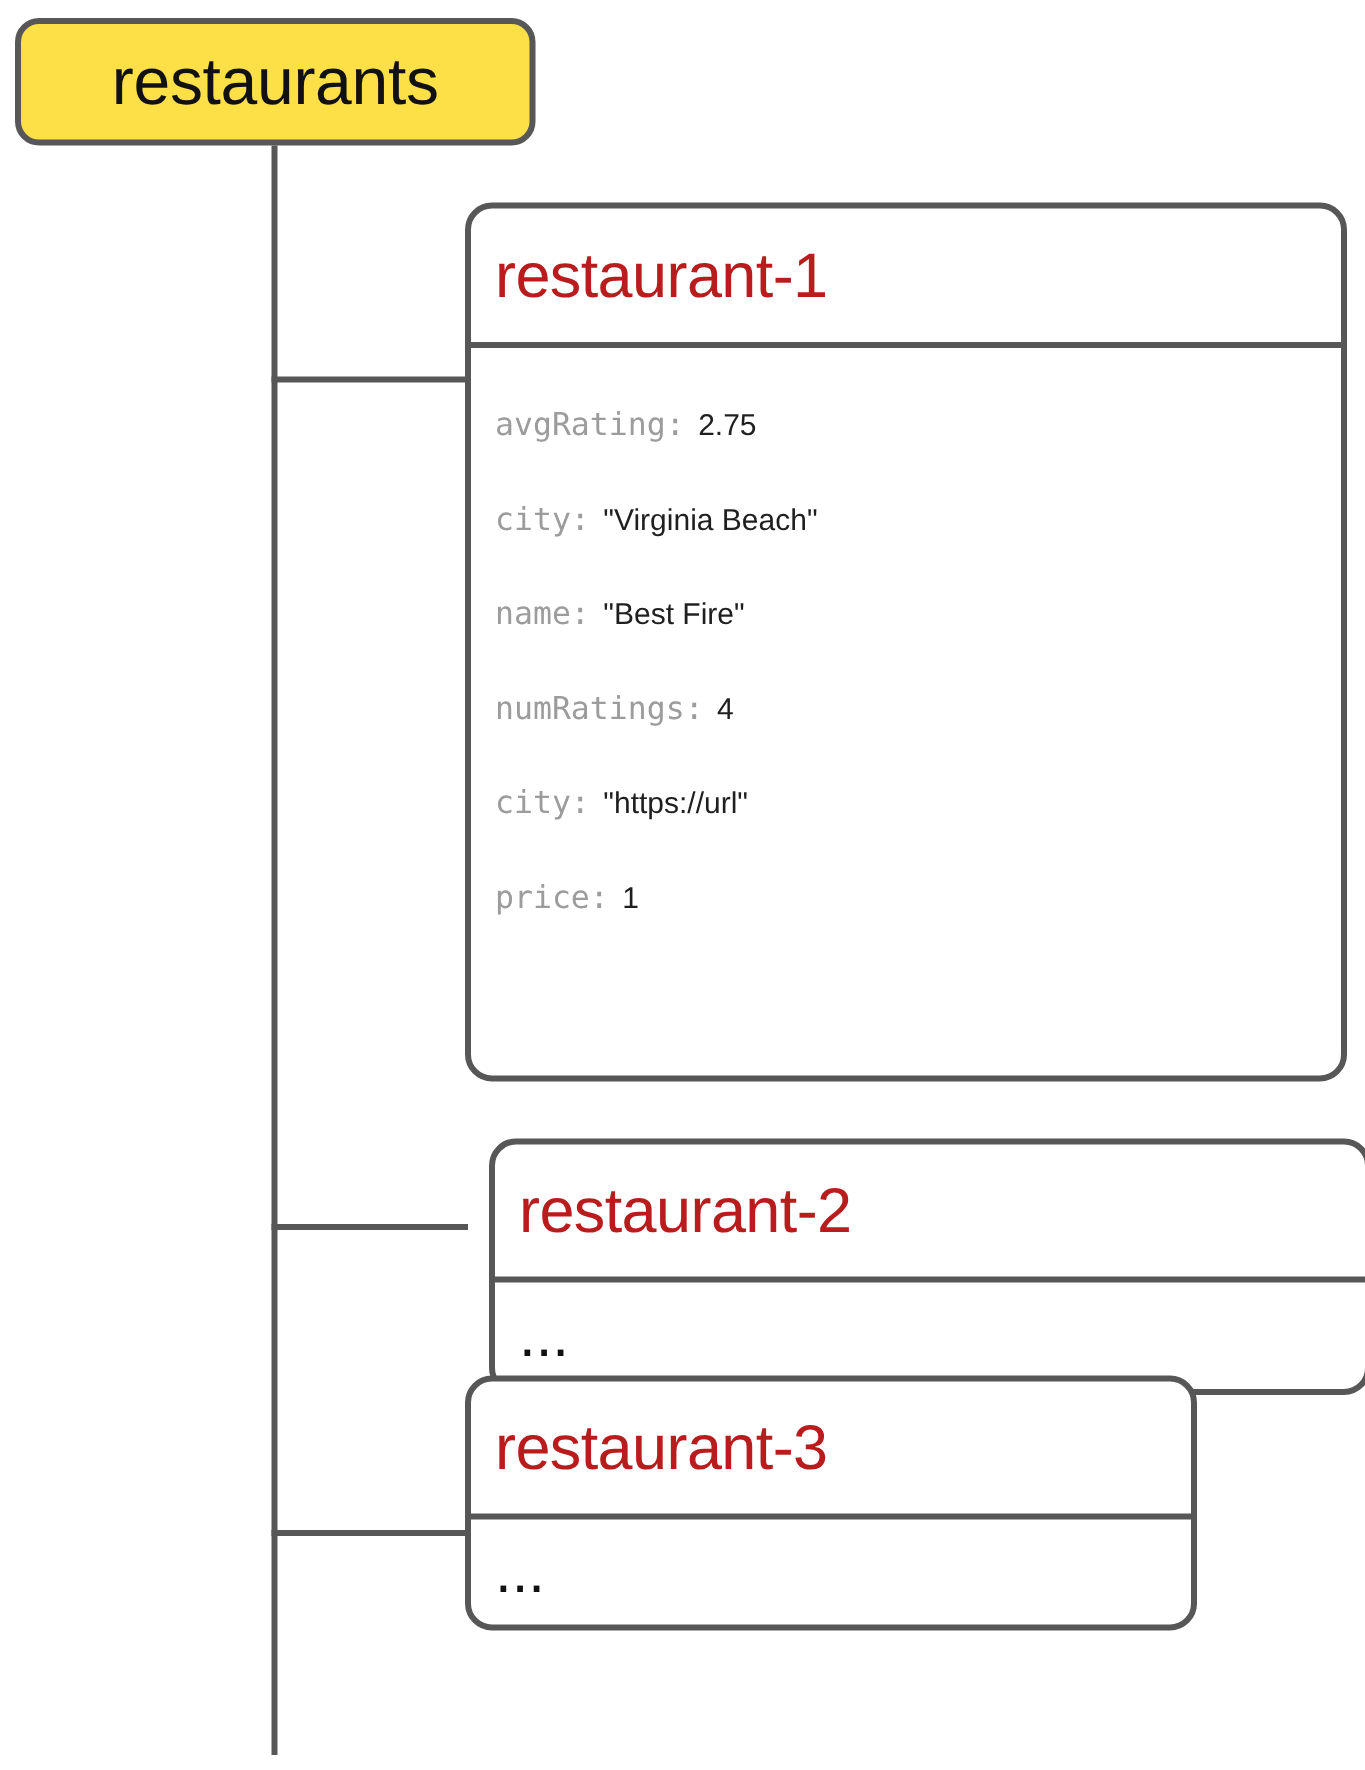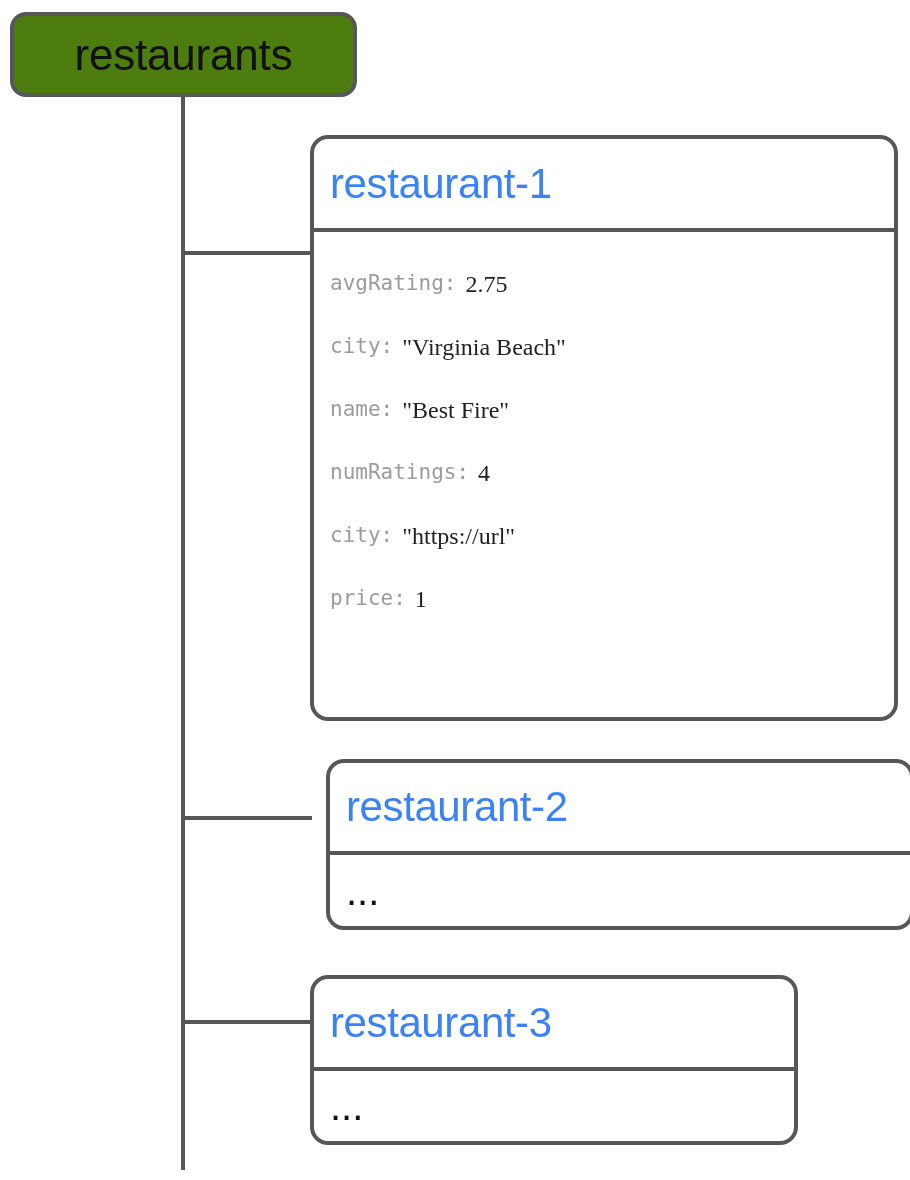--- a/index.html
+++ b/index.html
@@ -29,21 +29,21 @@
     background: #575757;
     height: 4px;
   }
 
   
   .root-node {
     position: absolute;
     box-sizing: border-box;
     border: 4px solid #575757;
     border-radius: 16px;
-    background: #4d7c0f;
+    background: #fde047;
     display: flex;
     align-items: center;
     justify-content: center;
   }
   .root-label {
     font-size: 44px;
     color: #111111;
     line-height: 1;
     letter-spacing: -0.2px;
     white-space: nowrap;
@@ -62,21 +62,21 @@
   }
   .doc-header {
     box-sizing: border-box;
     border-bottom: 4px solid #575757;
     display: flex;
     align-items: center;
     padding-left: 16px;
   }
   .doc-title {
     font-size: 42px;
-    color: #3b82f6;
+    color: #b91c1c;
     line-height: 1;
     letter-spacing: -0.4px;
     white-space: nowrap;
   }
   .doc-body {
     flex: 1 1 auto;
     box-sizing: border-box;
     padding: 20px 16px 14px 16px;
     display: flex;
     flex-direction: column;
@@ -87,22 +87,22 @@
     align-items: center;
     white-space: nowrap;
   }
   .field-key {
     font-family: "DejaVu Sans Mono", monospace;
     font-size: 21px;
     color: #9c9c9c;
     line-height: 1;
   }
   .field-val {
-    font-family: Liberation Serif, serif;
-    font-size: 24px;
+    font-family: Liberation Sans, sans-serif;
+    font-size: 20px;
     color: #1f1f1f;
     line-height: 1;
     margin-left: 9px;
   }
   .ellipsis-row {
     display: flex;
     align-items: center;
     height: 100%;
     padding-top: 14px;
   }
@@ -165,21 +165,21 @@
     <div class="doc-header" style="height:92px;">
       <span class="doc-title">restaurant-2</span>
     </div>
     <div class="doc-body" style="padding-top:0;">
       <div class="ellipsis-row">
         <span class="ellipsis-text">...</span>
       </div>
     </div>
   </div>
 
-  <div class="doc-card" style="left:310px; top:975px; width:488px; height:170px;">
+  <div class="doc-card" style="left:310px; top:917px; width:488px; height:170px;">
     <div class="doc-header" style="height:92px;">
       <span class="doc-title">restaurant-3</span>
     </div>
     <div class="doc-body" style="padding-top:0;">
       <div class="ellipsis-row">
         <span class="ellipsis-text">...</span>
       </div>
     </div>
   </div>
 

